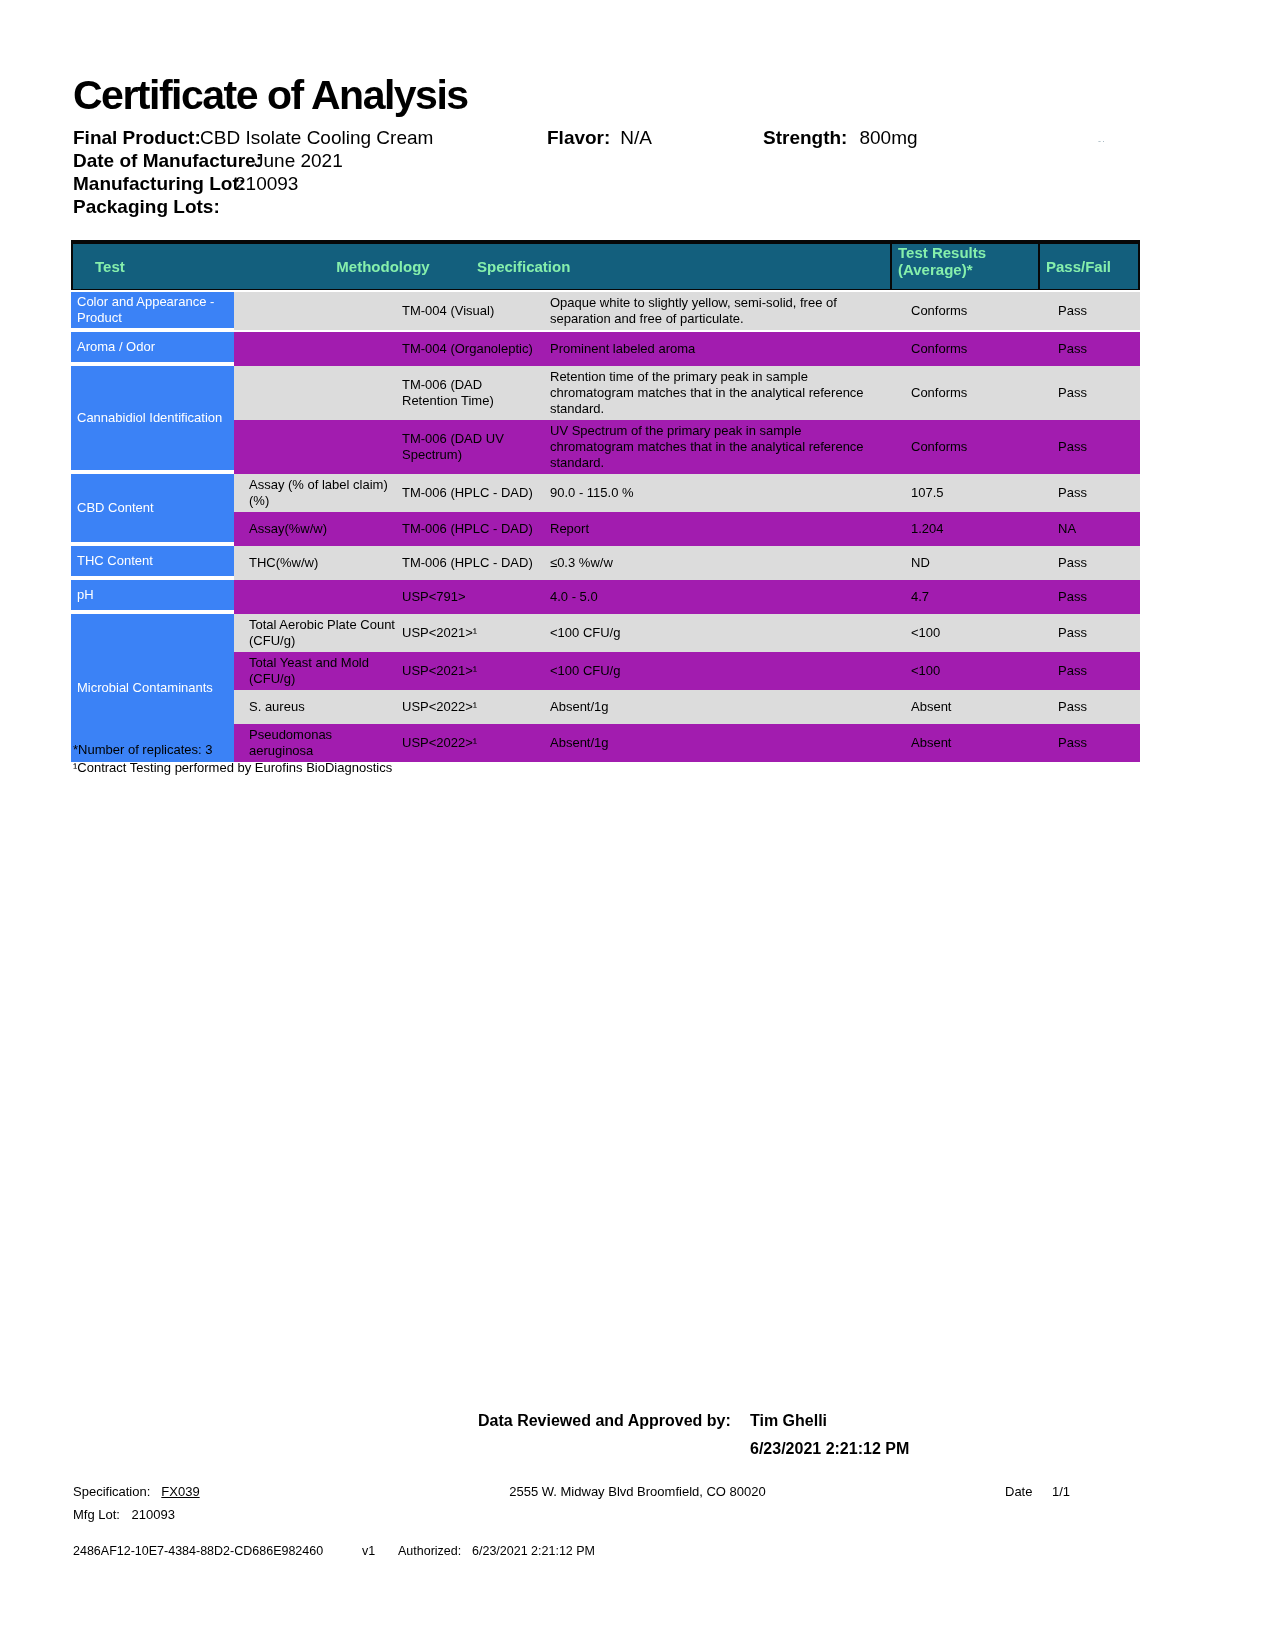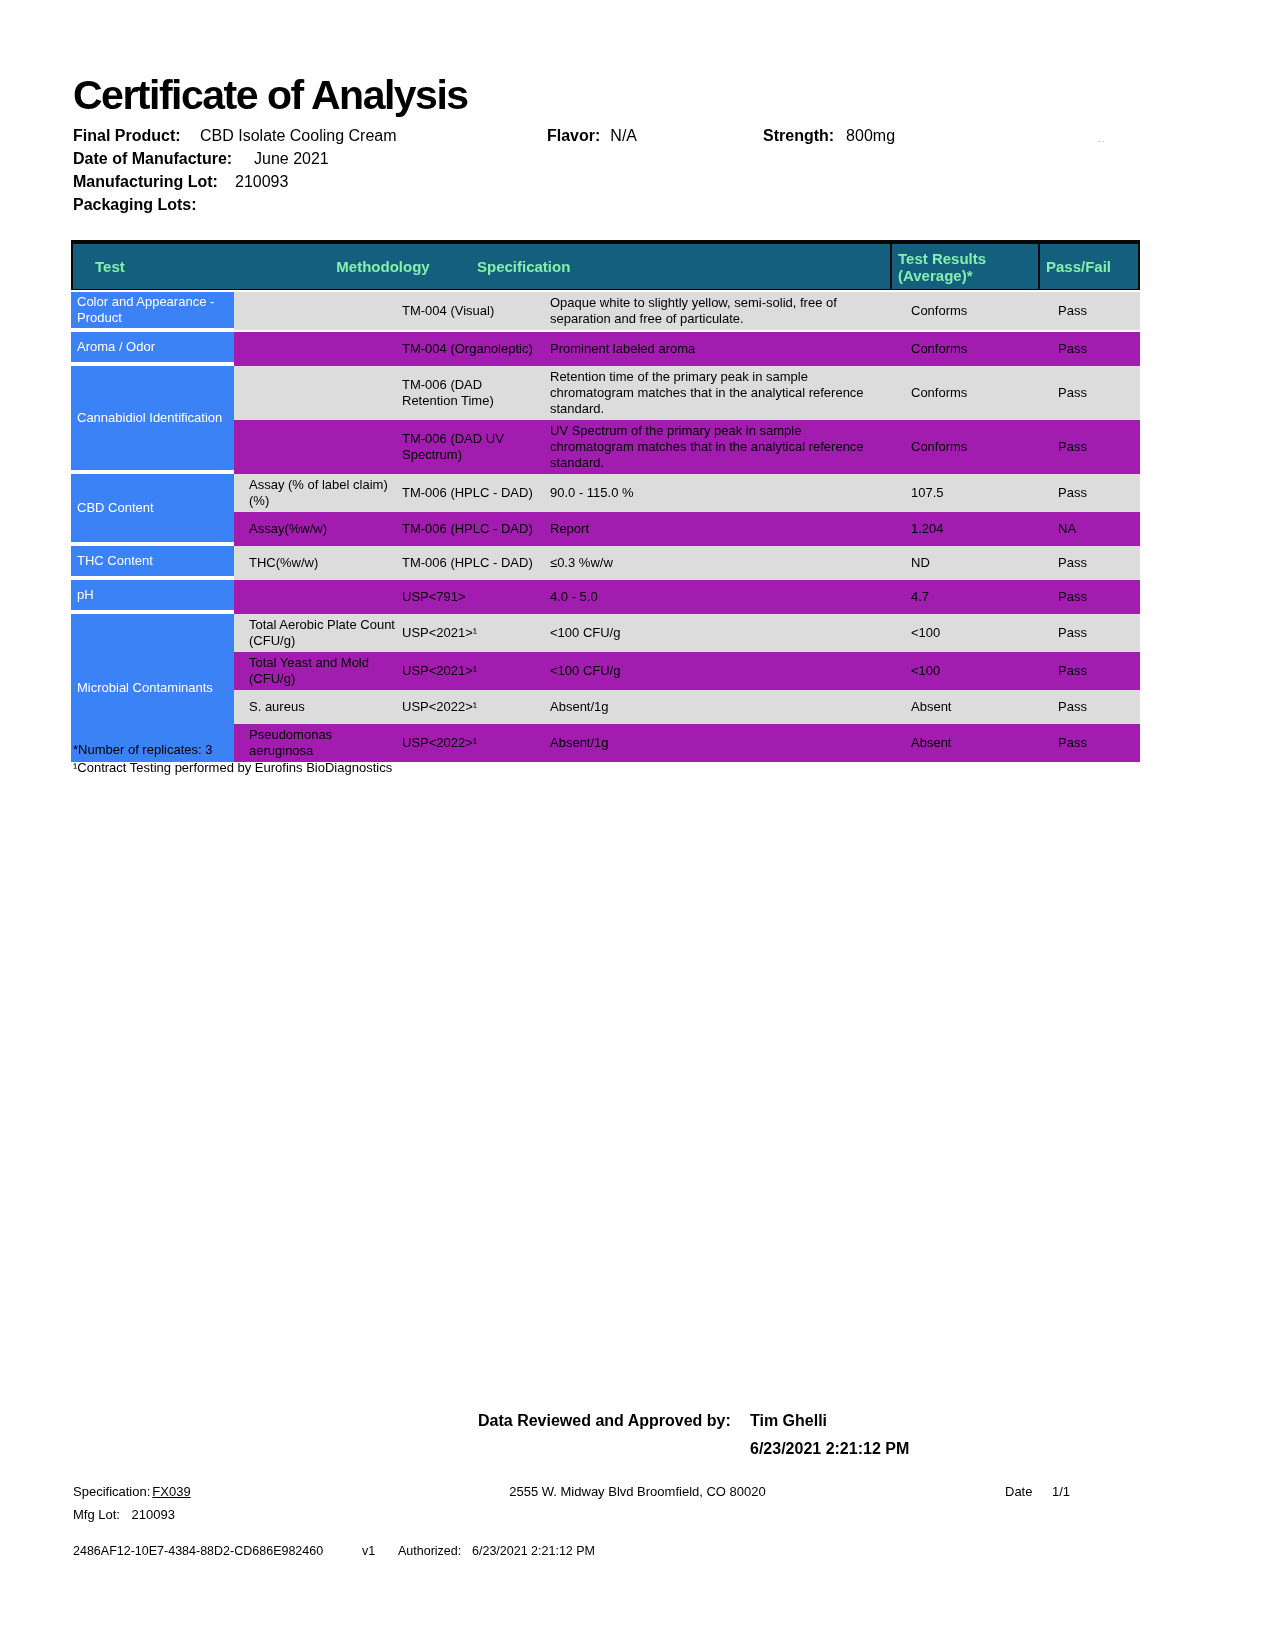--- a/index.html
+++ b/index.html
@@ -4,21 +4,21 @@
 <style>
   * { margin:0; padding:0; box-sizing:border-box; }
   html,body { background:#ffffff; }
   body { font-family:"Liberation Sans","DejaVu Sans",sans-serif; color:#000; }
   .page { position:relative; width:1275px; height:1650px; background:#fff; overflow:hidden; }
 
   
   .title { position:absolute; left:73px; top:72px; font-size:41px; font-weight:bold; letter-spacing:-1.5px; color:#000; }
 
   
-  .info { position:absolute; left:73px; top:127px; width:1100px; font-size:16px; }
+  .info { position:absolute; left:73px; top:127px; width:1100px; font-size:19px; }
   .info-line { position:relative; height:23px; }
   .lbl { font-weight:bold; }
   .val { font-weight:normal; }
   .fp-val { position:absolute; left:127px; }
   .flavor { position:absolute; left:474px; }
   .flavor .val { margin-left:10px; }
   .strength { position:absolute; left:690px; }
   .strength .val { margin-left:12px; }
   .dom-val { position:absolute; left:181px; }
   .mlot-val { position:absolute; left:162px; }
@@ -26,21 +26,21 @@
 
   
   .coa-table { position:absolute; left:71px; top:240px; width:1069px; }
   .thead { display:flex; background:#135F7D; color:#86efac; font-weight:bold; font-size:15px;
            border-top:4px solid #070707; border-left:2px solid #070707; border-right:2px solid #070707; border-bottom:1px solid #070707;
            height:50px; align-items:center; margin-bottom:2px; }
   .h-test { flex:0 0 161px; padding-left:22px; }
   .h-meth { flex:0 0 298px; text-align:center; }
   .h-spec { flex:0 0 358px; text-align:left; }
   .h-spec span { position:relative; left:-55px; }
-  .h-res  { flex:0 0 148px; padding-left:6px; align-self:stretch; display:flex; flex-direction:column; justify-content:center; border-left:2px solid #070707; }
+  .h-res  { flex:0 0 148px; padding-left:6px; align-self:stretch; display:flex; flex-direction:column; justify-content:flex-start; border-left:2px solid #070707; }
   .h-pf   { flex:1; padding-left:6px; align-self:stretch; display:flex; align-items:center; border-left:2px solid #070707; }
 
   .tgroup { display:flex; }
   .tcell { flex:0 0 163px; background:#3b82f6; color:#fff; font-size:13px; line-height:16px;
            display:flex; align-items:center; padding:2px 8px 2px 6px; margin-bottom:4px; }
   .tgroup:last-child .tcell { margin-bottom:0; }
   .trows { flex:1; display:flex; flex-direction:column; }
   .trow { display:flex; min-height:34px; font-size:13px; line-height:16px; align-items:stretch; }
   .trow.gray { background:#DCDCDC; }
   .trow.white { background:#a21caf; }
@@ -55,21 +55,21 @@
   .footnotes { position:absolute; left:73px; top:741px; font-size:13px; line-height:18px; }
 
   
   .approval { position:absolute; left:478px; top:1412px; font-size:16px; font-weight:bold; }
   .approval-name { position:absolute; left:272px; top:0; white-space:nowrap; }
   .approval-date { position:absolute; left:272px; top:28px; white-space:nowrap; }
 
   
   .footer-1 { position:absolute; left:0; top:1484px; width:1275px; font-size:13px; }
   .f-spec { position:absolute; left:73px; }
-  .f-spec .v { margin-left:2px;text-decoration:underline; }
+  .f-spec .v { margin-left:11px;text-decoration:underline; }
   .f-addr { position:absolute; left:0; width:1275px; text-align:center; }
   .f-page { position:absolute; left:1005px; }
   .f-pageval { position:absolute; left:1052px; }
   .footer-2 { position:absolute; left:73px; top:1507px; font-size:13px; }
   .footer-2 .v { margin-left:8px; }
   .footer-3 { position:absolute; left:0; top:1544px; width:1275px; font-size:12.5px; }
   .f-guid { position:absolute; left:73px; }
   .f-ver  { position:absolute; left:362px; }
   .f-auth { position:absolute; left:398px; }
   .f-authdate { position:absolute; left:472px; }

